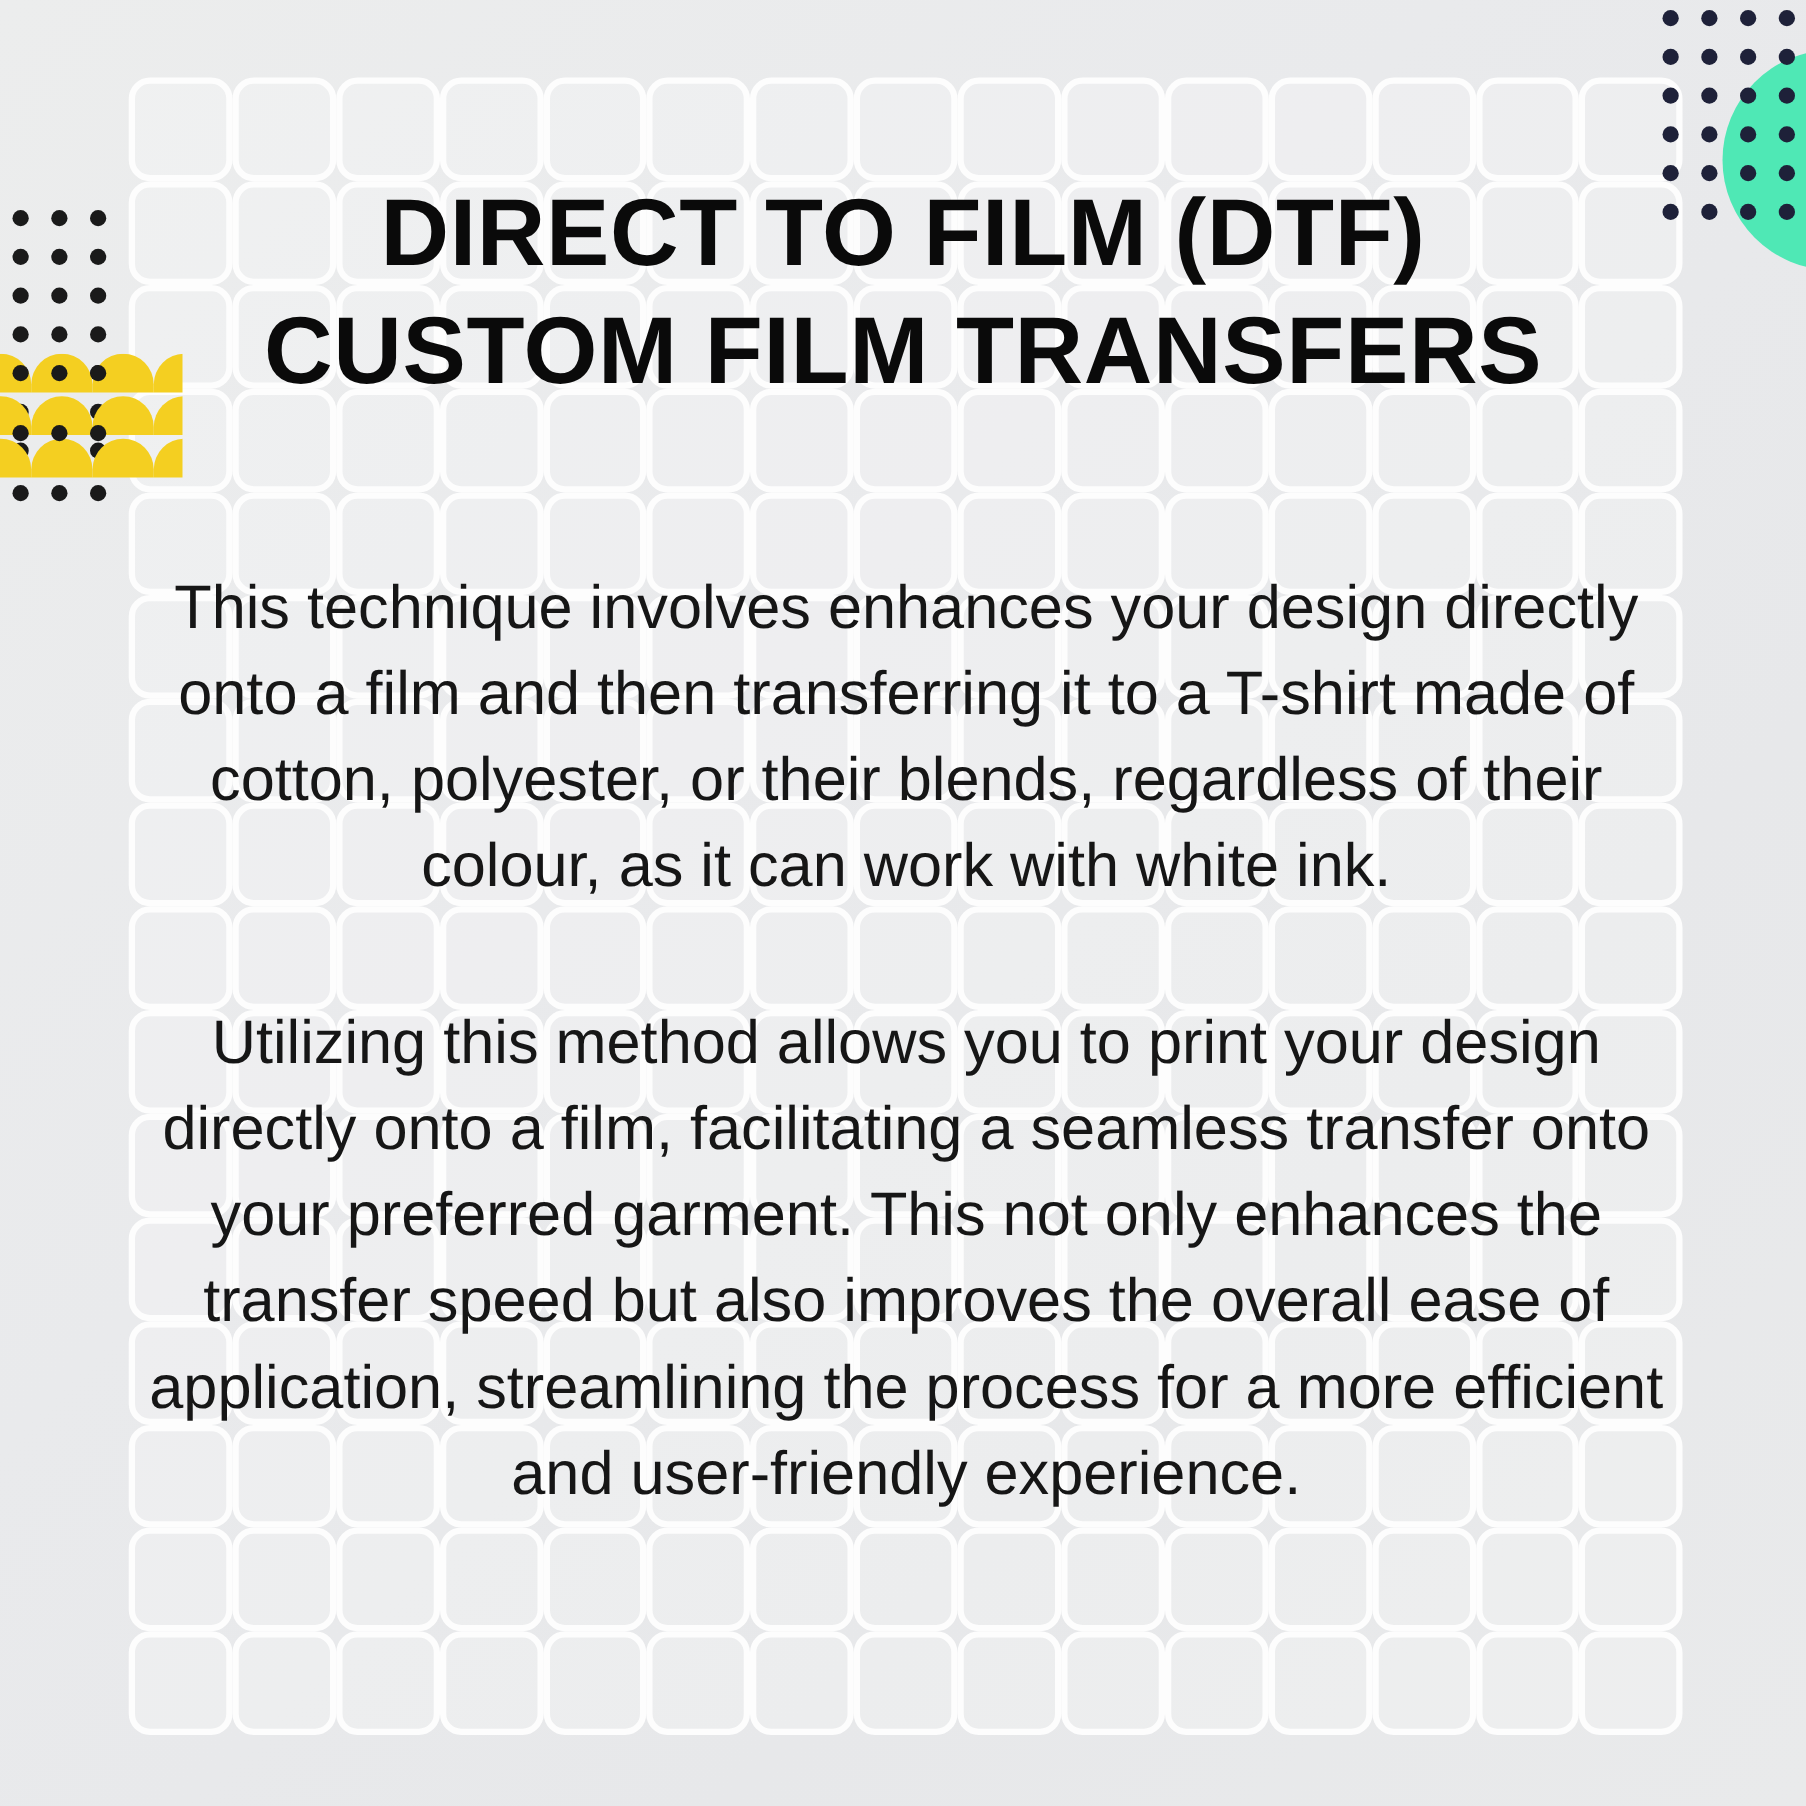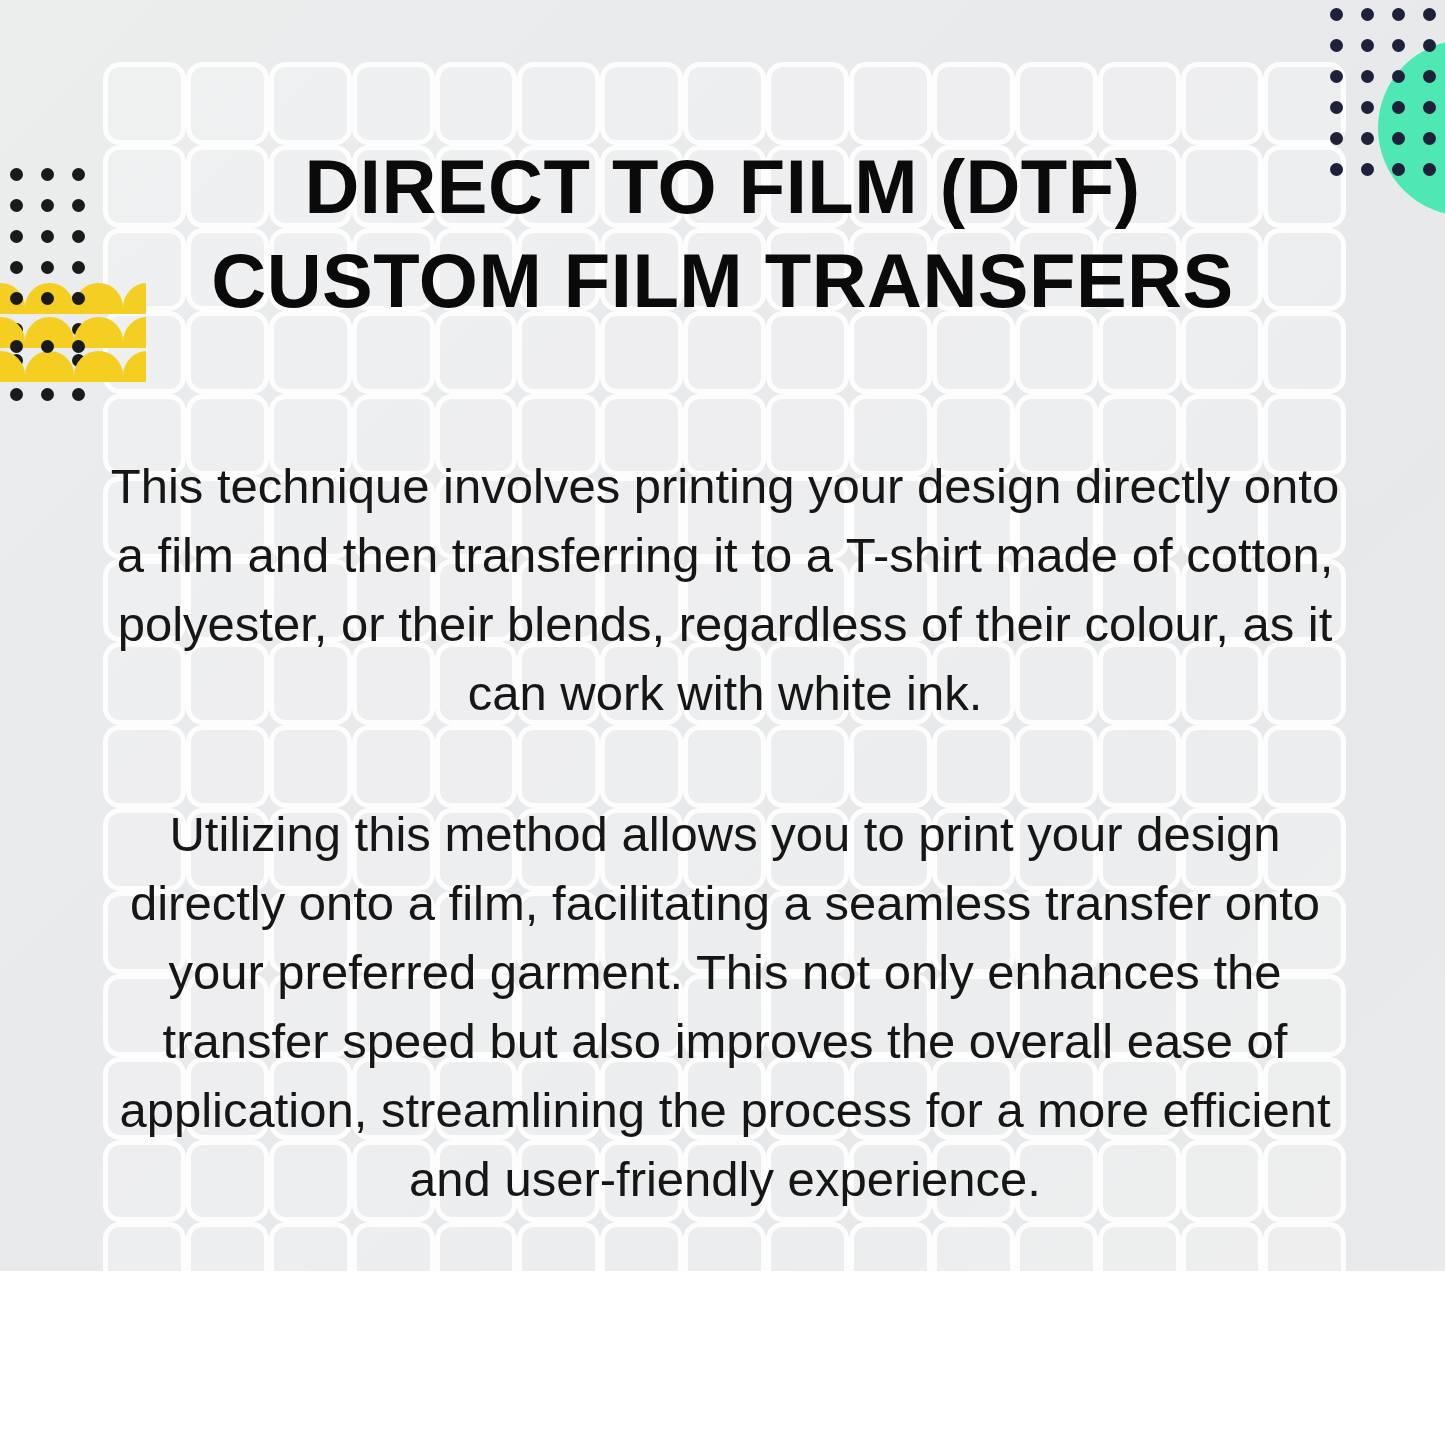--- a/index.html
+++ b/index.html
@@ -4,21 +4,21 @@
 <title>DTF Custom Heat Transfers</title>
 <style>
   html, body {
     margin: 0;
     padding: 0;
     background: #ffffff;
   }
   #canvas {
     position: relative;
     width: 1445px;
-    height: 1271px;
+    height: 1445px;
     overflow: hidden;
     background: linear-gradient(135deg, #eceded 0%, #e9eaec 40%, #e7e8ea 70%, #e9eaeb 100%);
     font-family: "Liberation Sans", "DejaVu Sans", sans-serif;
   }
 
   
   #grid-pattern {
     position: absolute;
     left: 103px;
     top: 62px;
@@ -461,18 +461,18 @@
     </div>
 
   <div id="content">
 
     <div id="title-block">
       <div class="title-line">DIRECT TO FILM (DTF)</div>
       <div class="title-line">CUSTOM FILM TRANSFERS</div>
     </div>
 
     <div id="body-block">
-      <p class="para" id="para-1">This technique involves printing your design directly onto a film and then transferring it to a T-shirt made of cotton, polyester, or their blends, regardless of their colour, as it can work with white ink.</p>
+      <p class="para" id="para-1">This technique involves enhances your design directly onto a film and then transferring it to a T-shirt made of cotton, polyester, or their blends, regardless of their colour, as it can work with white ink.</p>
       <p class="para" id="para-2">Utilizing this method allows you to print your design directly onto a film, facilitating a seamless transfer onto your preferred garment. This not only enhances the transfer speed but also improves the overall ease of application, streamlining the process for a more efficient and user-friendly experience.</p>
     </div>
 
   </div>
 </div>
 
 </body></html>

